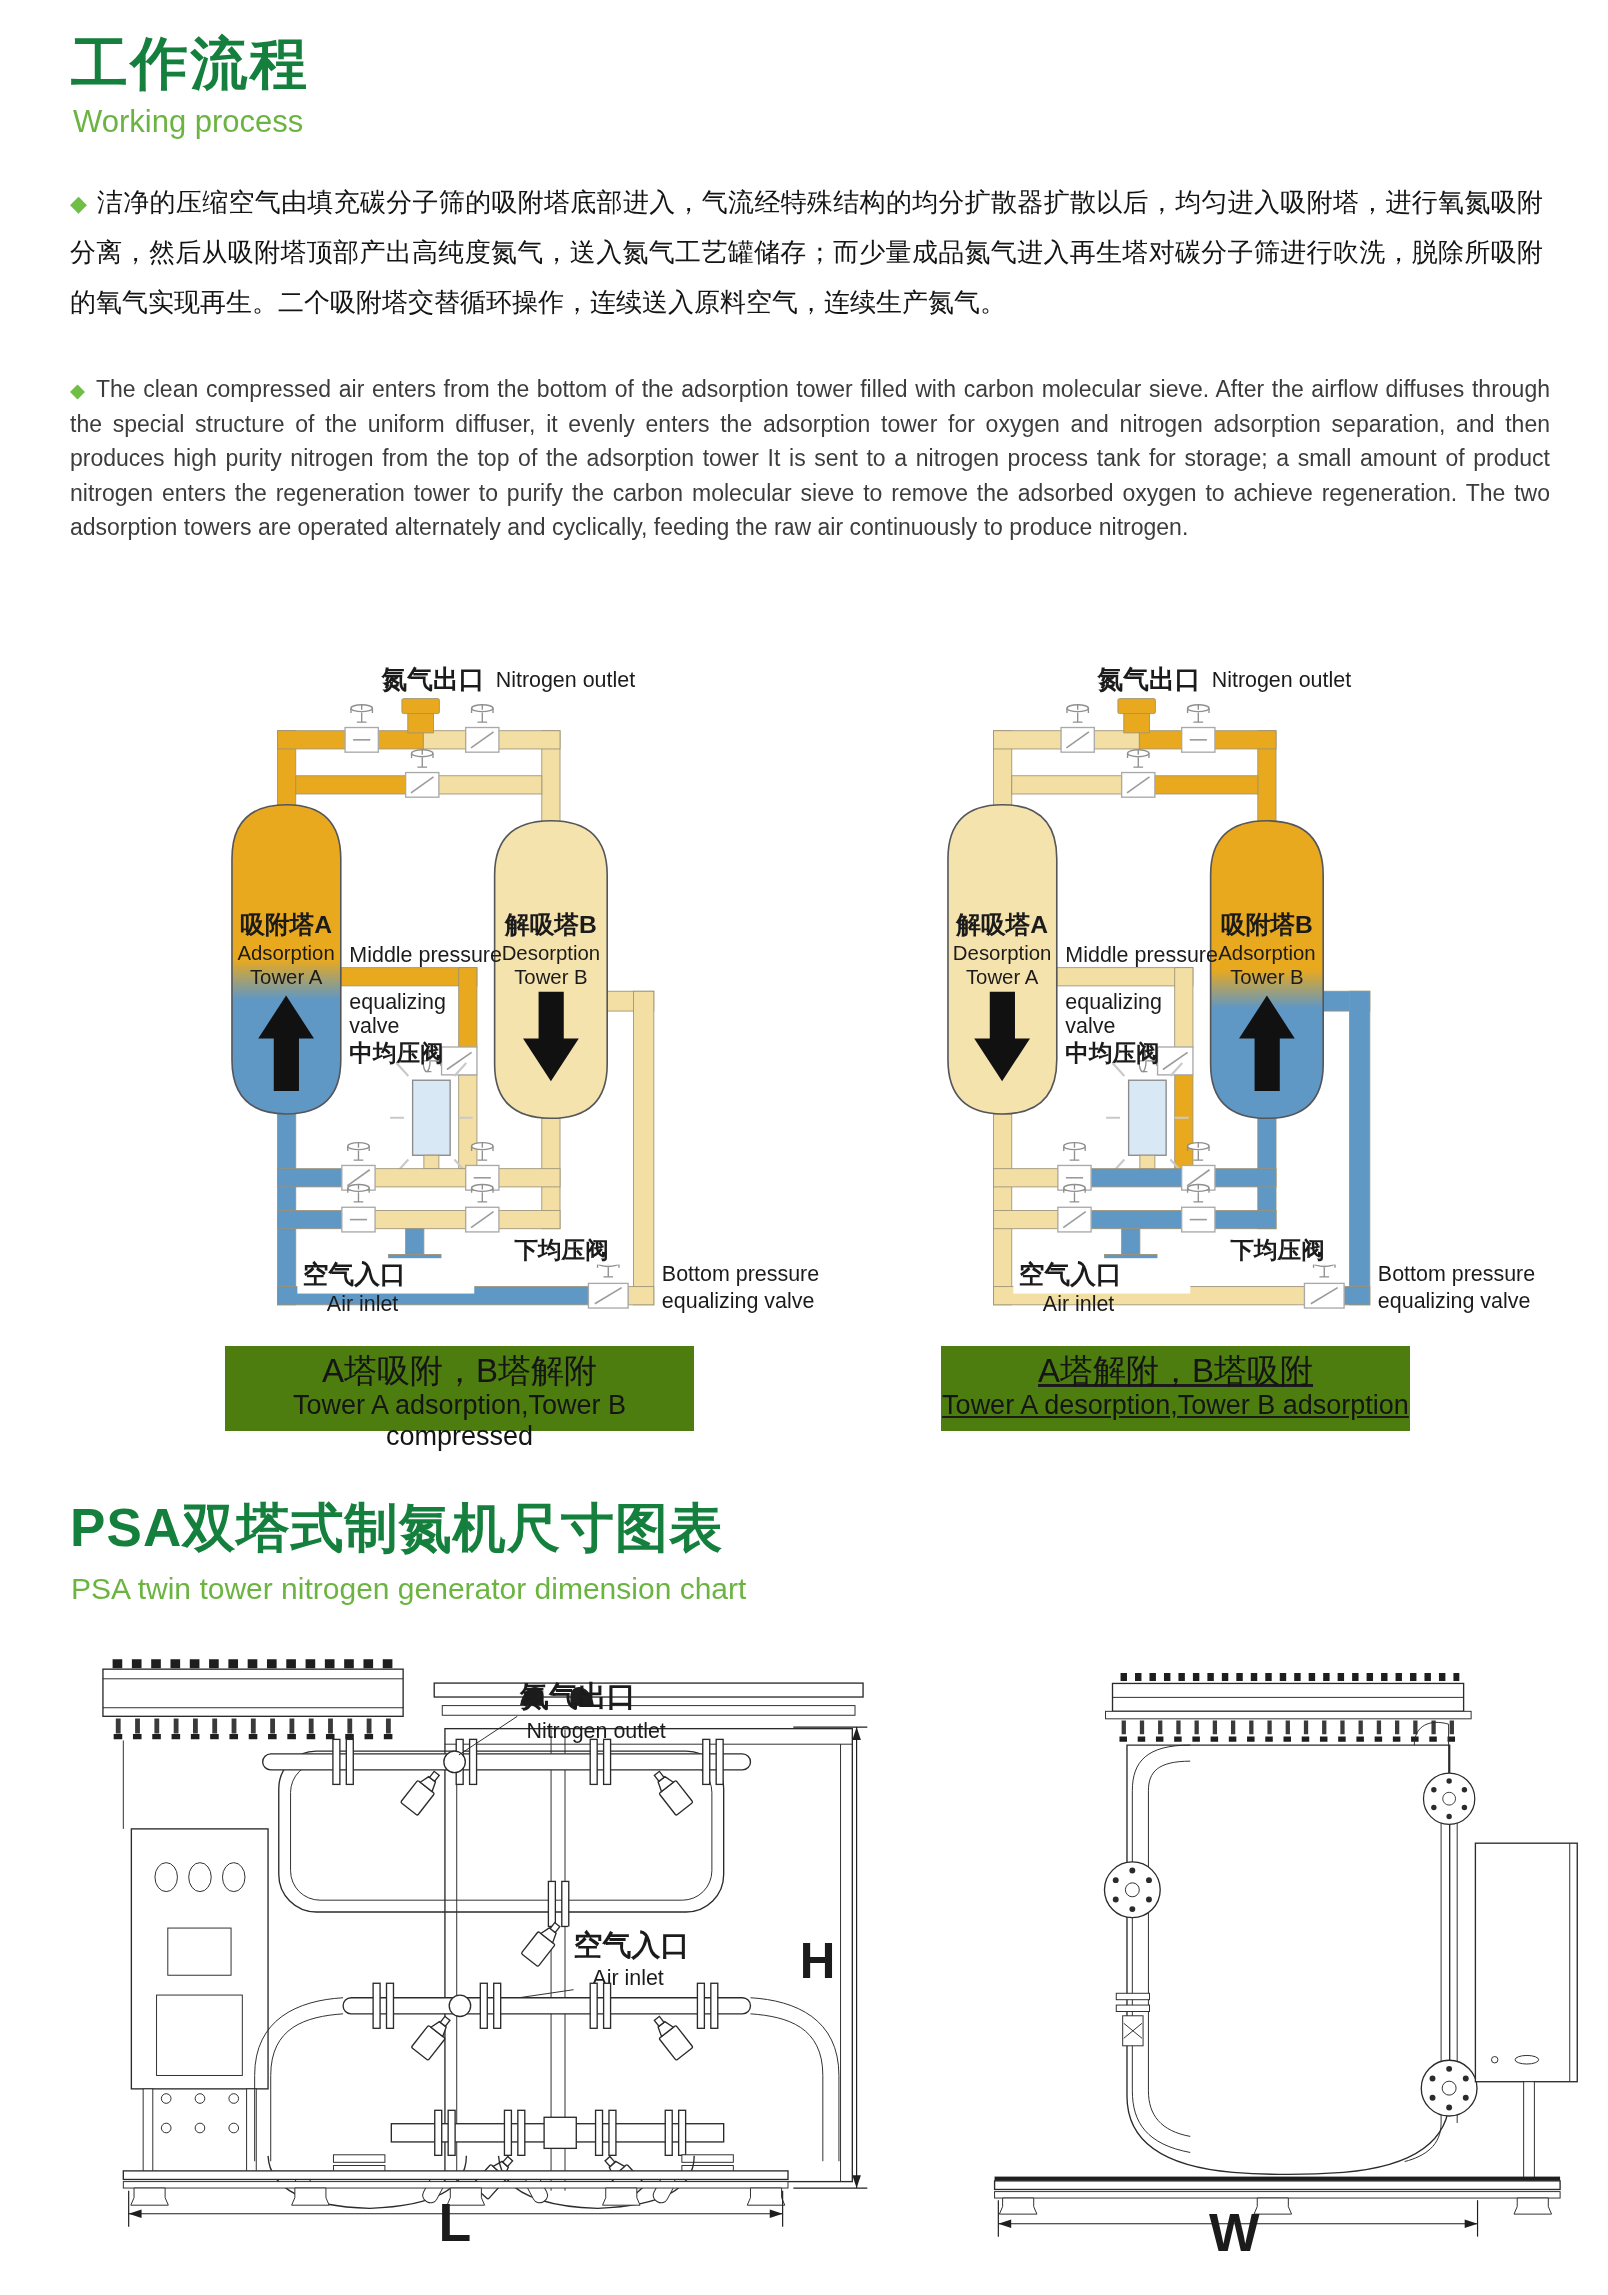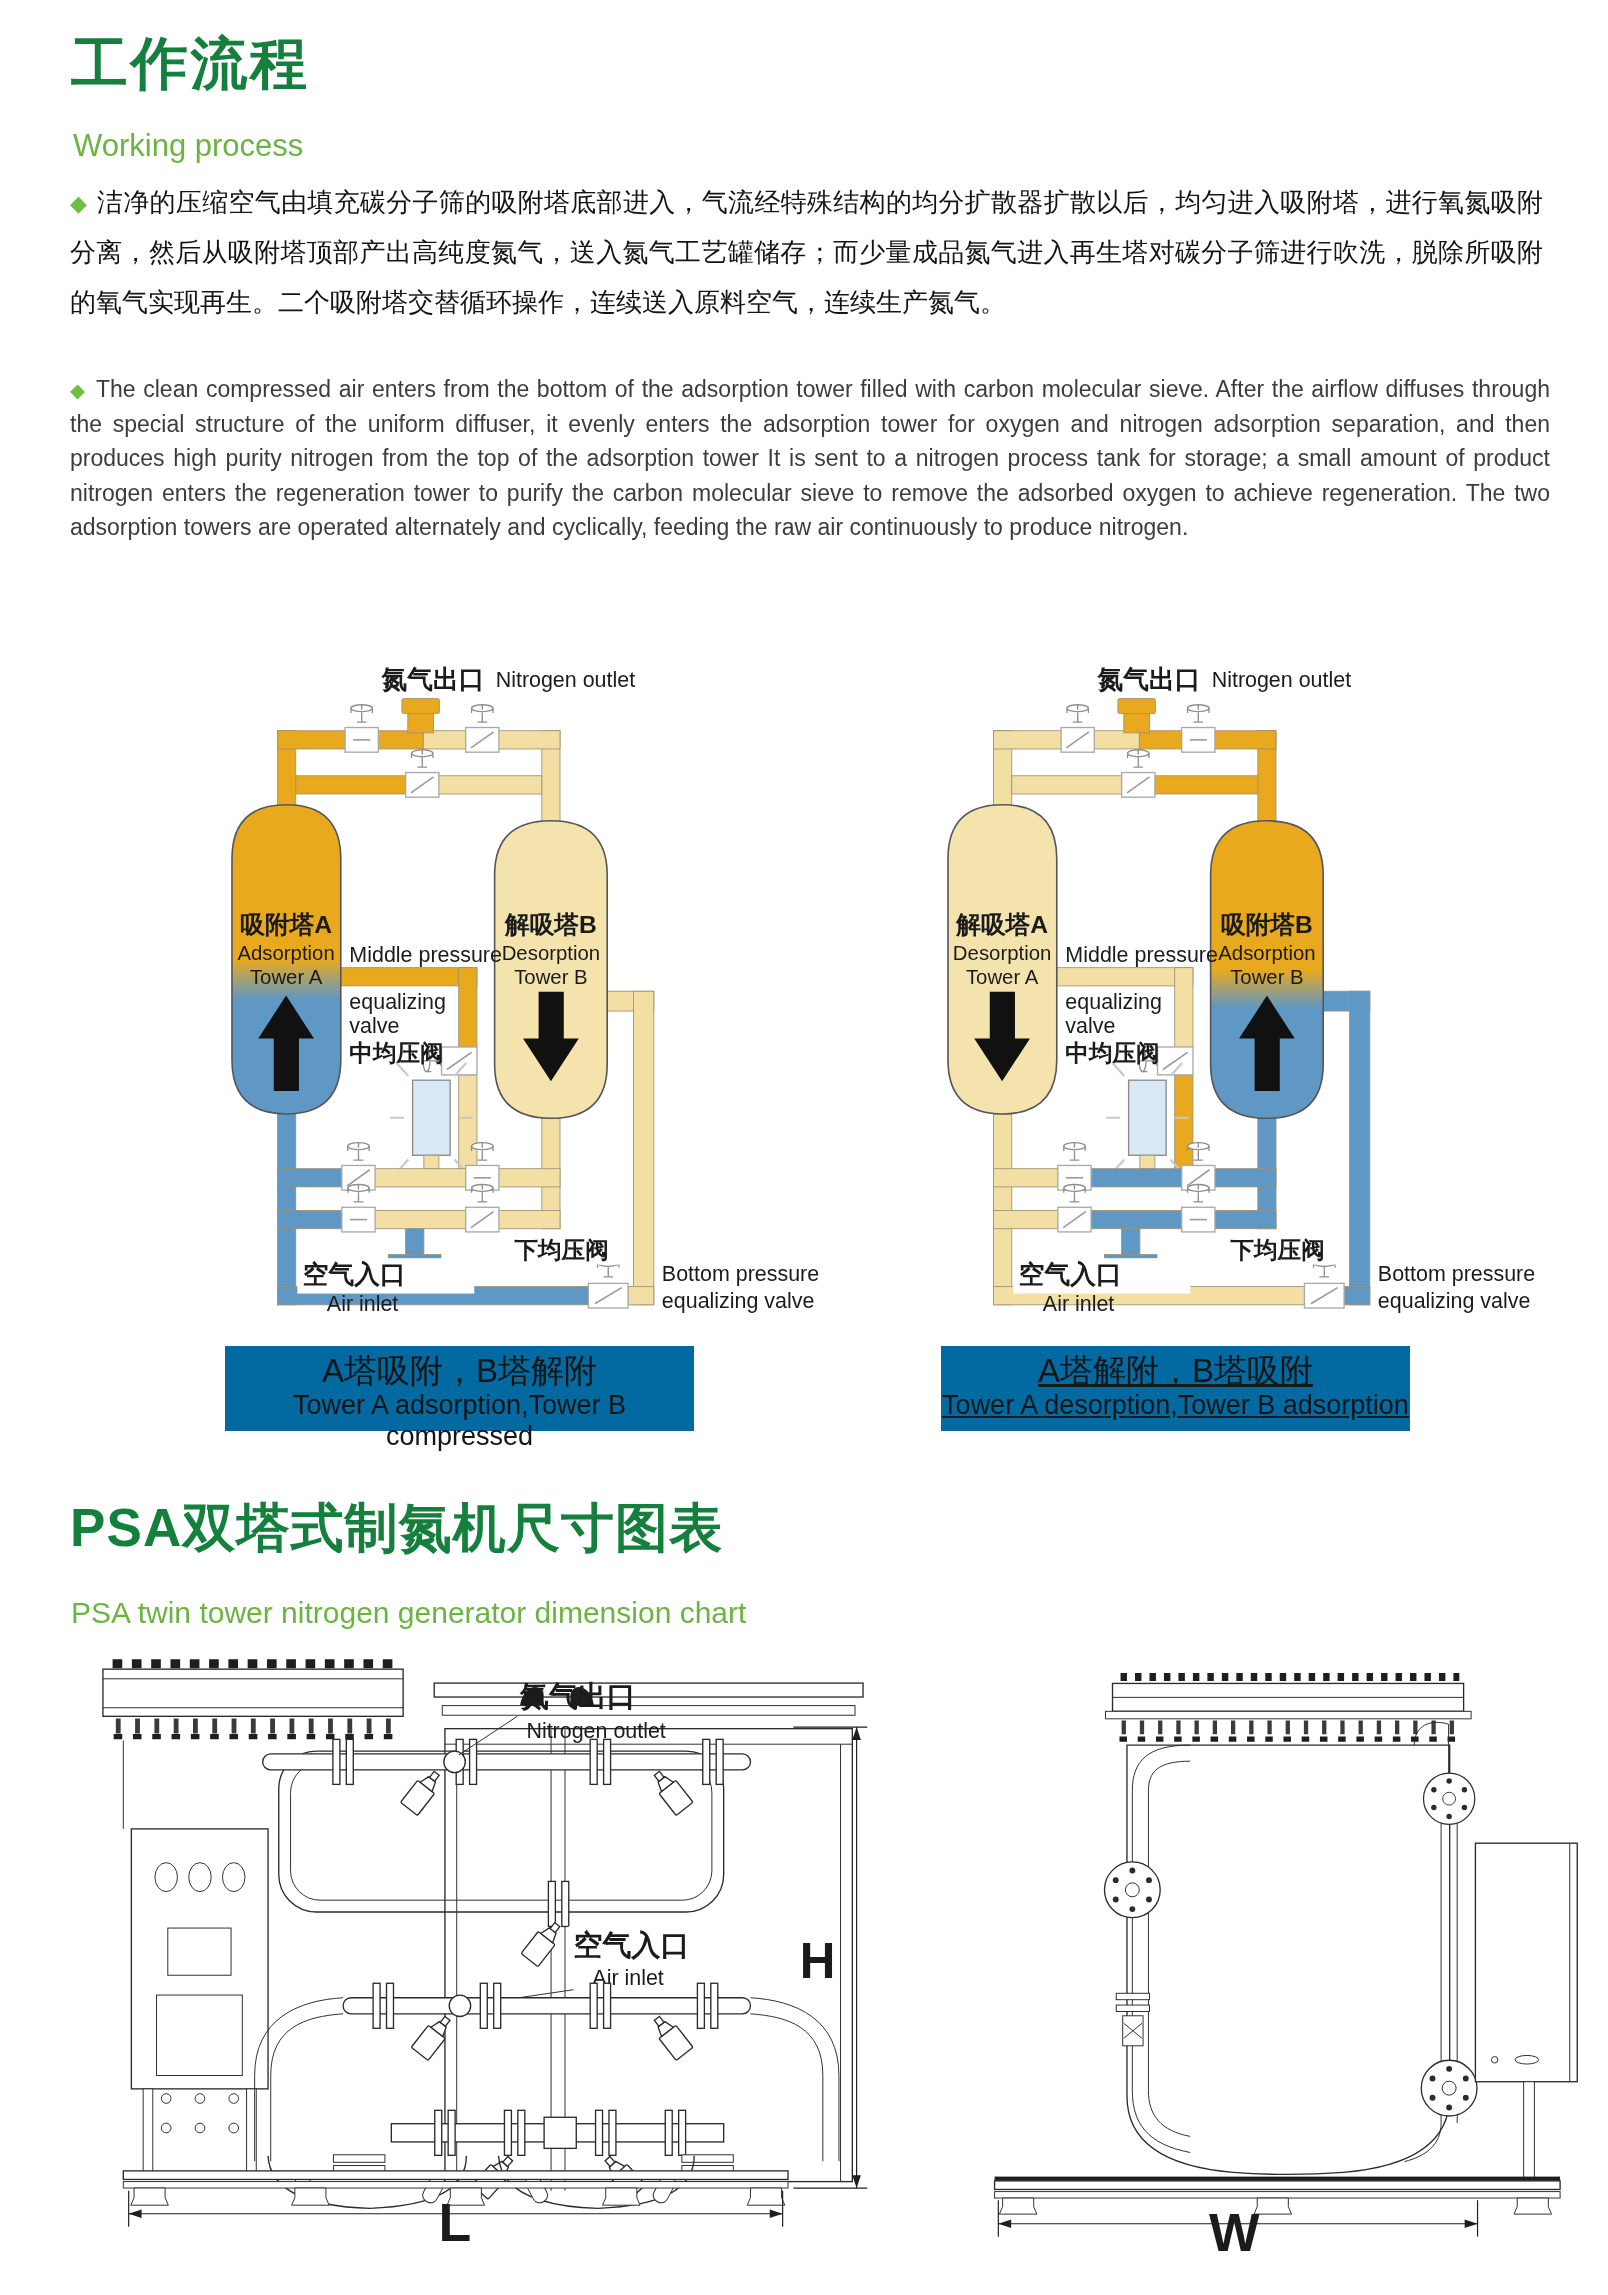--- a/index.html
+++ b/index.html
@@ -1,27 +1,27 @@
 <!DOCTYPE html>
 <html style="font-size:8.6px"><head>
 <meta charset="utf-8">
 <style>
   html,body{margin:0;padding:0;background:#ffffff;}
   #page{position:relative;width:1609px;height:2295px;background:#fff;overflow:hidden;
         font-family:"Liberation Sans","DejaVu Sans",sans-serif;color:#1a1a1a;}
   .abs{position:absolute;}
   
   .h-cn{font-size:57px;font-weight:bold;letter-spacing:2.7px;color:#15803d;line-height:1;}
-  .h-en{font-size:31px;color:#6CB441;line-height:1;margin-top:24px;}
+  .h-en{font-size:31px;color:#6CB441;line-height:1;}
   
   .para-cn{font-size:26px;line-height:1.93;text-align:justify;color:#141414;}
   .para-en{font-size:23px;line-height:1.5;text-align:justify;color:#3c3c3c;}
   .diamond{color:#6FBF44;font-size:0.85em;margin-right:9.7px;}
   
-  .cap-bar{background:#0369a1;width:469px;height:85px;text-align:center;}
+  .cap-bar{background:#4d7c0f;width:469px;height:85px;text-align:center;}
   .cap-cn{font-size:33px;color:#151515;padding-top:6.4px;line-height:1.15;}
   .cap-en{font-size:27px;color:#151515;line-height:1.15;}
   
   svg text{font-family:"Liberation Sans","DejaVu Sans",sans-serif;fill:#1b1b1b;}
   .t48b{font-size:48px;font-weight:bold;}
   .t46b{font-size:46px;font-weight:bold;}
   .t44b{font-size:44px;font-weight:bold;}
   .t40{font-size:40px;}
   .t38{font-size:38px;}
   .mid{text-anchor:middle;}

